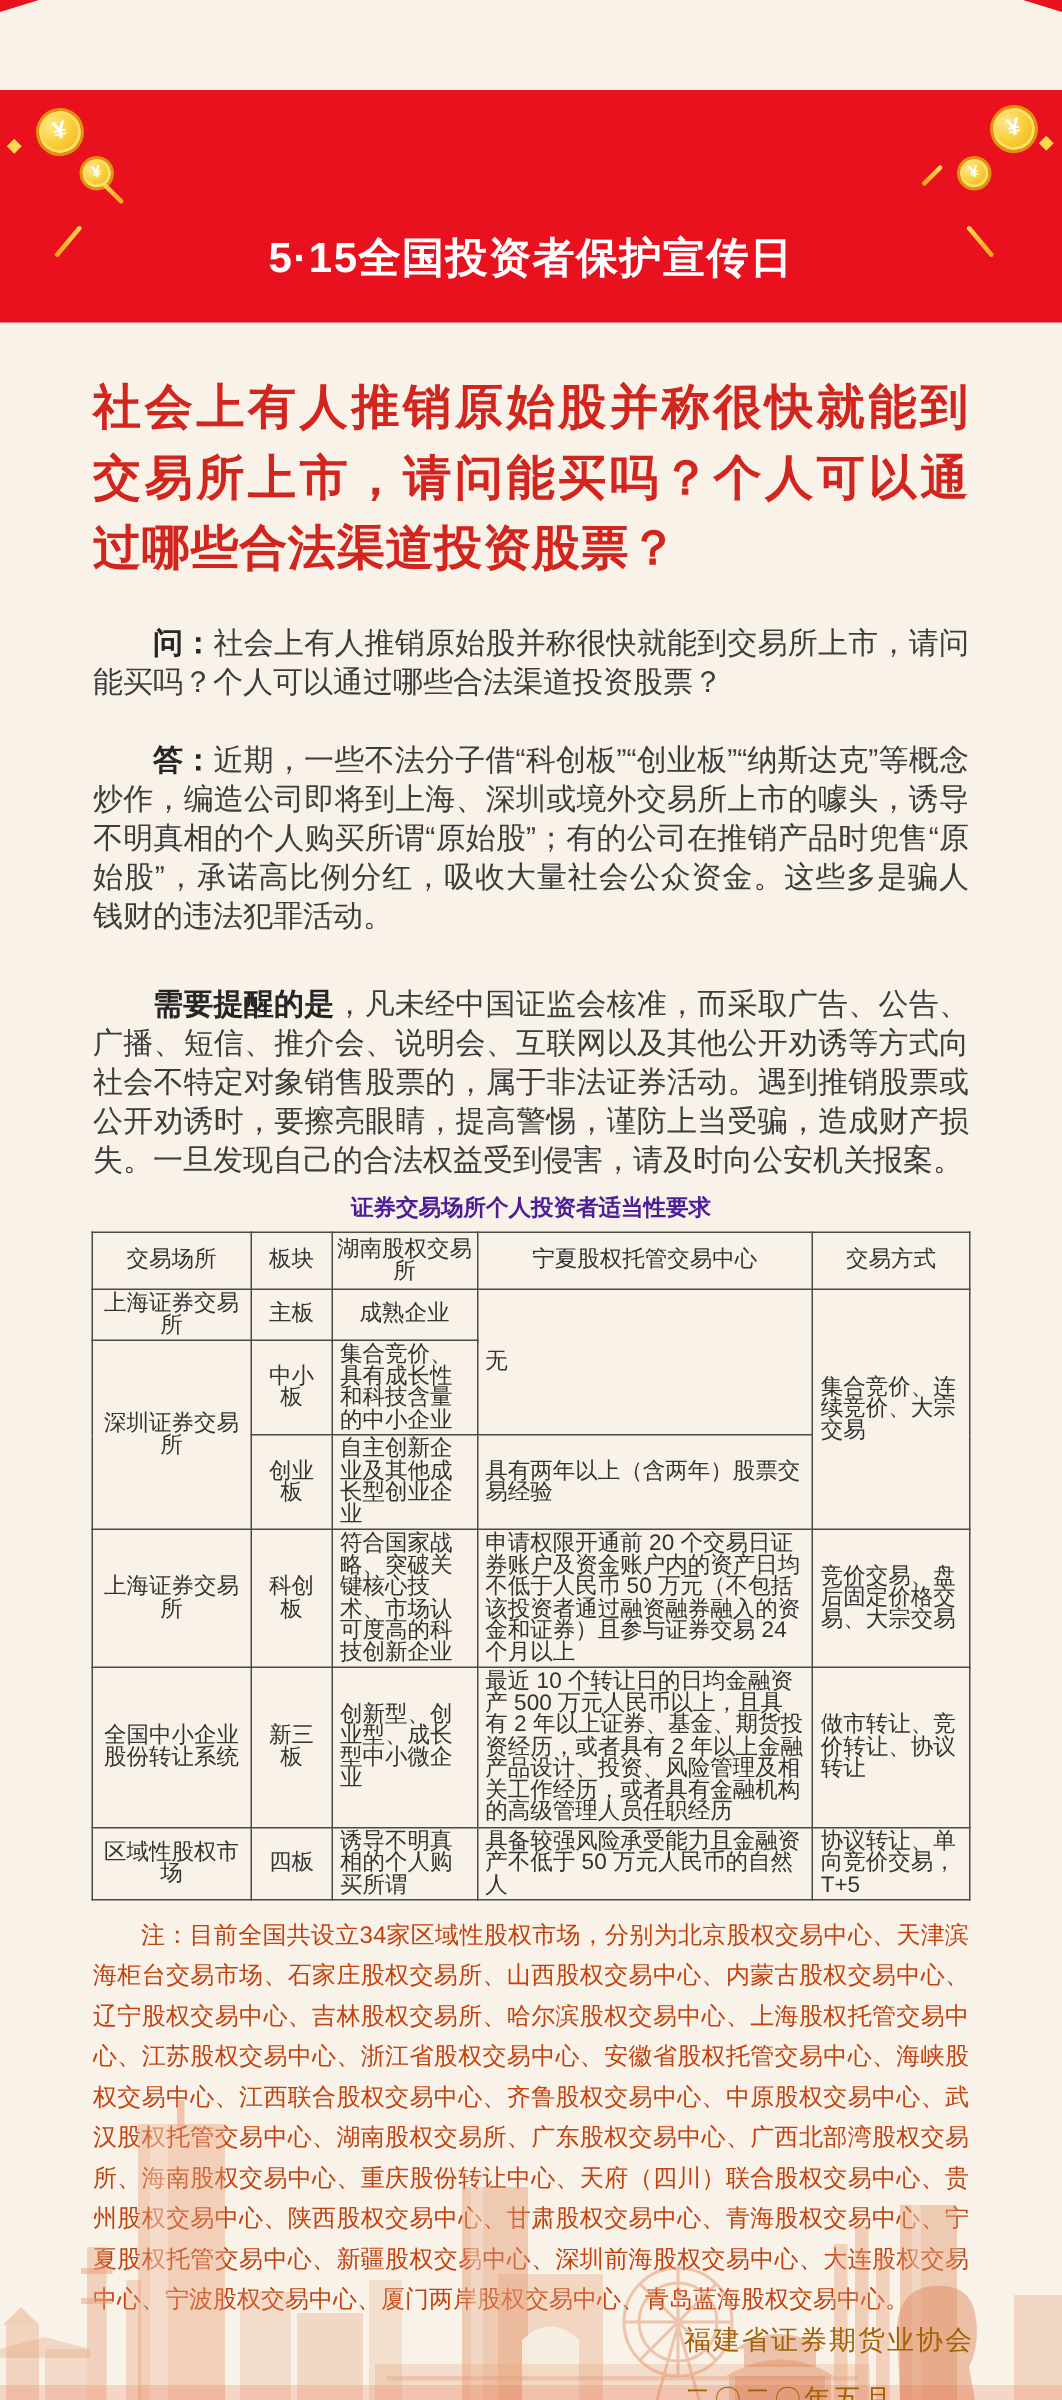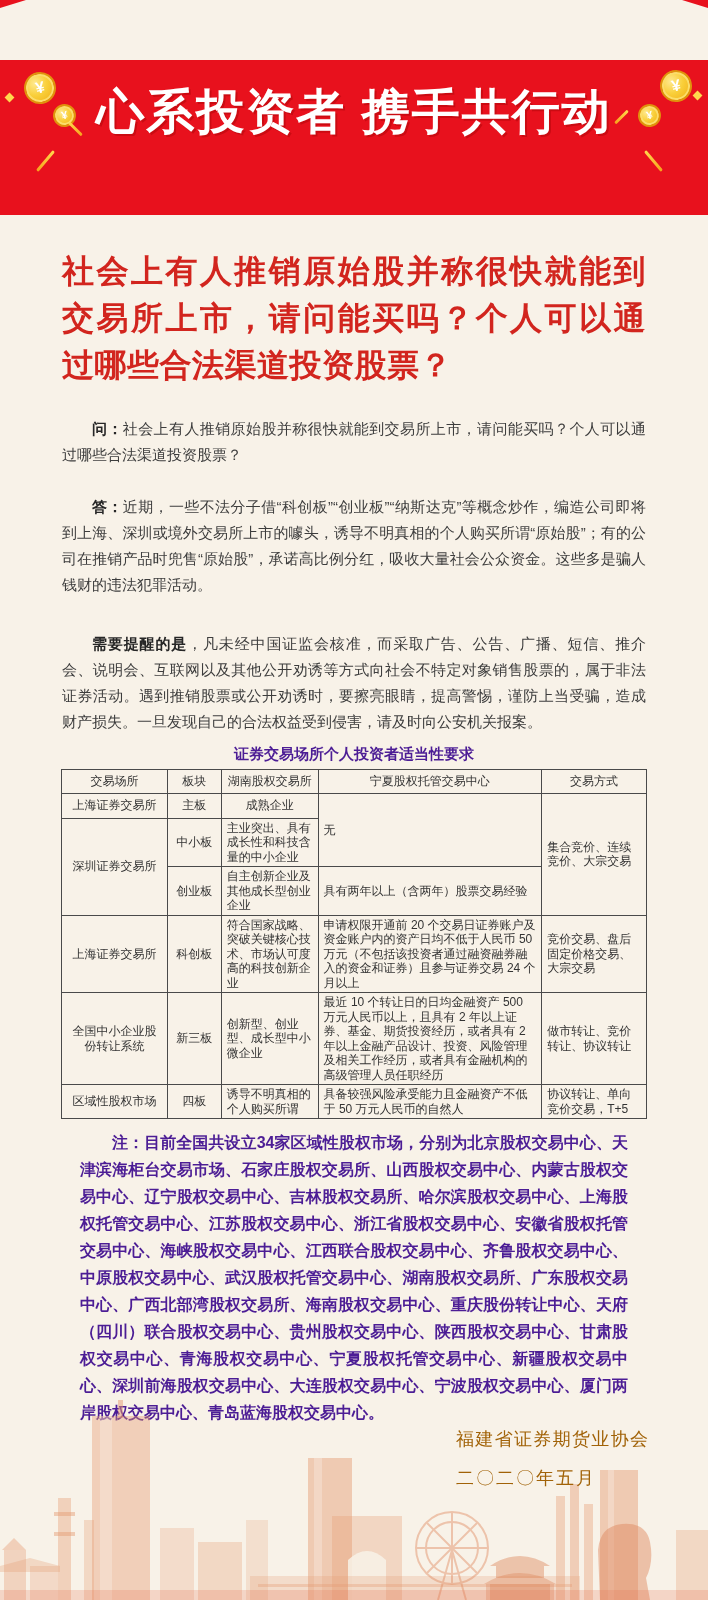--- a/index.html
+++ b/index.html
@@ -45,70 +45,69 @@
   .sparkle{position:absolute;width:7px;height:7px;background:#ffd84d;transform:rotate(45deg);}
   
   .headline{
     margin:33px 62px 0;
     font-size:32px;line-height:47px;font-weight:800;
     color:#d2251e;text-align:justify;letter-spacing:.5px;
   }
   
   .para{
     margin:26px 62px 0;
-    font-size:15px;line-height:26px;text-align:justify;text-indent:2em;
+    font-size:20px;line-height:26px;text-align:justify;text-indent:2em;
     color:#3d3d3d;
   }
   .para .lbl{font-weight:bold;color:#262626;}
   .para.p1{margin-top:27px;}
   .para.p3{margin-top:33px;}
   
   .tbl-title{
     margin:8px 62px 0;text-align:center;
     font-size:15px;font-weight:bold;color:#4c1d95;line-height:22px;
   }
   table.suit{
     margin:4px auto 0;width:586px;border-collapse:collapse;
-    font-size:12px;line-height:14.5px;color:#333;
+    font-size:15px;line-height:14.5px;color:#333;
   }
   table.suit td,table.suit th{
     border:1px solid #4a4a4a;padding:2px 5px;vertical-align:middle;
     font-weight:normal;
   }
   table.suit th{text-align:center;padding:4px 2px;}
   td.c{text-align:center;}
   td.l{text-align:left;}
   tr.ra td{height:20px;}
   tr.rb td{height:26px;}
   
   .note{
-    margin:10px 80px 0;
+    margin:10px 62px 0;
     font-size:16px;line-height:27px;text-align:justify;text-indent:2em;
-    color:#4c1d95;
-    font-weight:bold;
+    color:#c2410c;
   }
   
   .sig{
     margin:0 60px 0 0;float:right;width:192px;position:relative;z-index:2;
     font-size:18px;color:#a16207;line-height:27px;text-align:justify;
   }
   .sig .org1{text-align:justify;text-align-last:justify;}
   .sig .org2{text-align:justify;text-align-last:justify;}
   .sig .date{margin-top:12px;letter-spacing:2px;}
   
   .skyline{position:absolute;left:0;bottom:0;width:708px;height:200px;z-index:1;}
 </style>
 </head>
 <body>
 
 <div class="corner left"></div>
 <div class="corner right"></div>
 
 <div class="banner">
-  <div class="banner-title">心系投资者 携手共行动</div>
+  <div class="banner-subtitle">5·15全国投资者保护宣传日</div>
   <div class="coin big" style="left:24px;top:12px;">¥</div>
   <div class="coin small" style="left:53px;top:44px;">¥</div>
   <div class="coin big" style="left:660px;top:10px;">¥</div>
   <div class="coin small" style="left:638px;top:44px;">¥</div>
   <div class="streak" style="left:44px;top:88px;transform:rotate(40deg);"></div>
   <div class="streak" style="left:74px;top:60px;transform:rotate(-45deg);height:18px;"></div>
   <div class="streak" style="left:652px;top:88px;transform:rotate(-40deg);"></div>
   <div class="streak" style="left:620px;top:48px;transform:rotate(45deg);height:18px;"></div>
   <div class="sparkle" style="left:6px;top:34px;"></div>
   <div class="sparkle" style="left:694px;top:32px;"></div>
@@ -148,21 +147,21 @@
       <td class="c" rowspan="2">主板</td>
       <td class="c" rowspan="2">成熟企业</td>
       <td class="l" rowspan="3">无</td>
       <td class="l" rowspan="4">集合竞价、连续竞价、大宗交易</td>
     </tr>
     <tr class="rb">
       <td class="c" rowspan="3">深圳证券交易所</td>
     </tr>
     <tr>
       <td class="c">中小板</td>
-      <td class="l">主业突出、具有成长性和科技含量的中小企业</td>
+      <td class="l">集合竞价、具有成长性和科技含量的中小企业</td>
     </tr>
     <tr>
       <td class="c">创业板</td>
       <td class="l">自主创新企业及其他成长型创业企业</td>
       <td class="l">具有两年以上（含两年）股票交易经验</td>
     </tr>
     <tr>
       <td class="c">上海证券交易所</td>
       <td class="c">科创板</td>
       <td class="l">符合国家战略、突破关键核心技术、市场认可度高的科技创新企业</td>

